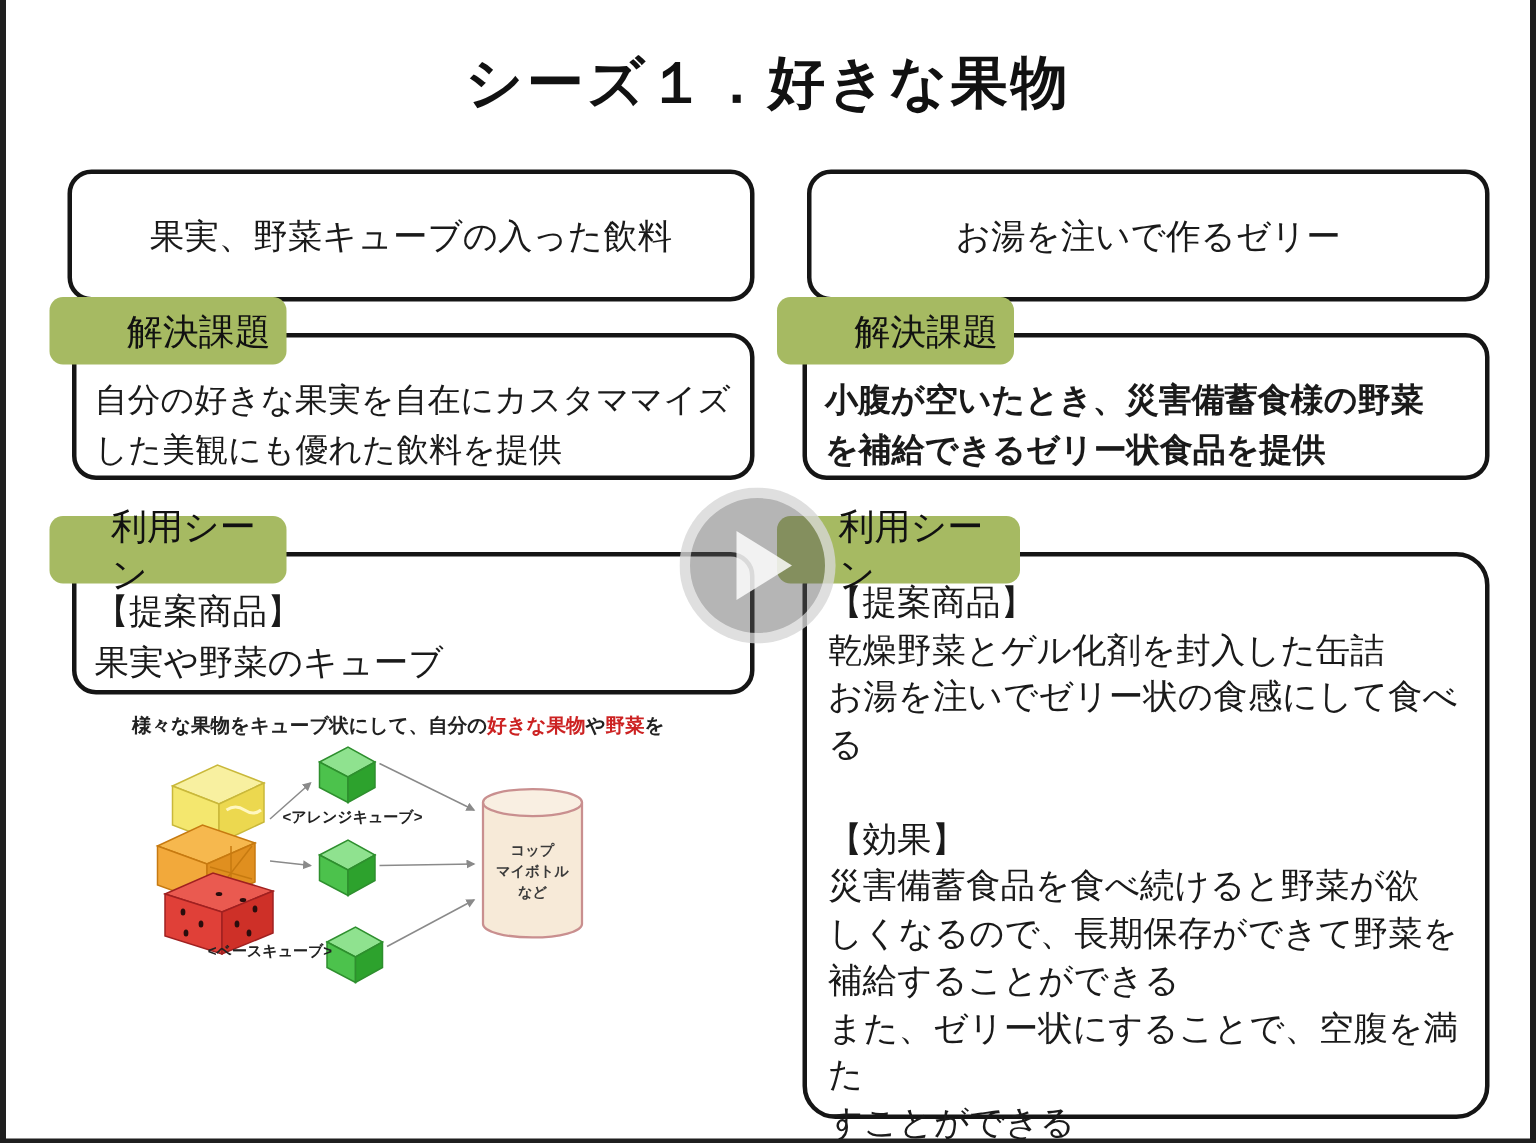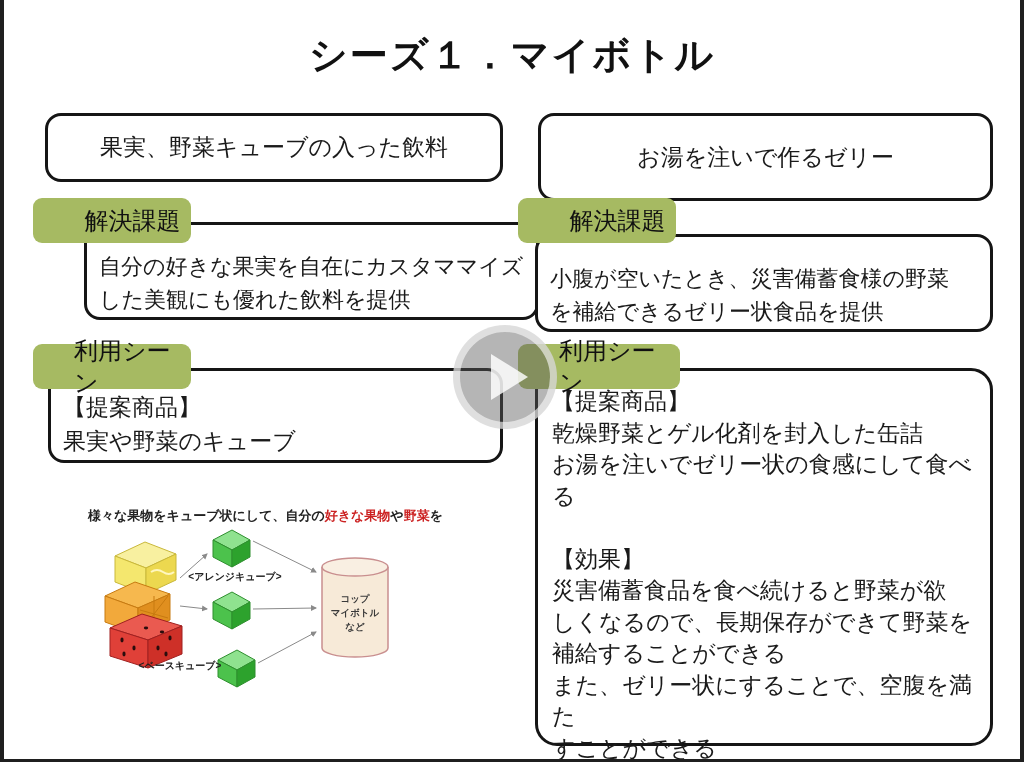--- a/index.html
+++ b/index.html
@@ -29,21 +29,21 @@
     background:var(--tag-green,#a6ba62);border-radius:9px;
     display:flex;align-items:center;justify-content:center;
     font-size:24px;color:#111;padding-left:41px;
   }
 
   .bodytext{white-space:pre-line;font-size:22px;line-height:33px;}
   .pad-challenge{padding:25px 10px 0 12px;}
   .pad-usage-left{padding:19px 10px 0 12px;font-size:23px;line-height:34px;}
   .pad-usage-right{padding:15px 8px 0 14px;font-size:23px;line-height:31.5px;}
 
-  .diagram{position:absolute;left:88px;top:504px;width:355px;height:245px;}
+  .diagram{position:absolute;left:88px;top:472px;width:355px;height:245px;}
   .cap-line{text-align:center;font-size:13px;font-weight:bold;line-height:23px;color:#222;white-space:nowrap;}
   .seg-red{color:var(--emphasis-red,#cc2222);}
   .dia-svg{display:block;margin-top:1px;}
   .dia-label{font-size:10px;font-weight:bold;fill:#222;}
   .cyl-label{font-size:9.5px;font-weight:bold;fill:#3a3a3a;}
 
   .play-overlay{
     position:absolute;left:453px;top:325px;width:104px;height:104px;z-index:9;
     box-sizing:border-box;border:7px solid rgba(250,250,250,0.62);
     border-radius:50%;background:rgba(92,92,92,0.45);
@@ -55,37 +55,37 @@
     border-left:37px solid rgba(255,255,255,0.82);
   }
 </style>
 </head>
 <body>
 
 <div class="edge edge-left"></div>
 <div class="edge edge-right"></div>
 <div class="edge edge-bottom"></div>
 
-<div class="slide-title">シーズ１．マイボトル</div>
+<div class="slide-title">シーズ１．好きな果物</div>
 
-<div class="obox hdr" style="left:45px;top:113px;width:458px;height:69px;">
+<div class="obox hdr" style="left:45px;top:113px;width:458px;height:88px;">
   <span>果実、野菜キューブの入った飲料</span>
 </div>
 <div class="obox hdr" style="left:538px;top:113px;width:455px;height:88px;">
   <span>お湯を注いで作るゼリー</span>
 </div>
 
 <div class="tag" style="left:33px;top:198px;width:158px;height:45px;">解決課題</div>
-<div class="obox" style="left:48px;top:222px;width:455px;height:98px;margin-left:36px;">
+<div class="obox" style="left:48px;top:222px;width:455px;height:98px;">
   <div class="bodytext pad-challenge">自分の好きな果実を自在にカスタママイズ
 した美観にも優れた飲料を提供</div>
 </div>
 
 <div class="tag" style="left:518px;top:198px;width:158px;height:45px;">解決課題</div>
-<div class="obox" style="left:535px;top:234px;width:458px;height:98px;">
+<div class="obox" style="left:535px;top:222px;width:458px;height:98px;font-weight:bold;">
   <div class="bodytext pad-challenge">小腹が空いたとき、災害備蓄食様の野菜
 を補給できるゼリー状食品を提供</div>
 </div>
 
 <div class="tag" style="left:33px;top:344px;width:158px;height:45px;">利用シーン</div>
 <div class="obox" style="left:48px;top:368px;width:455px;height:95px;">
   <div class="bodytext pad-usage-left">【提案商品】
 果実や野菜のキューブ</div>
 </div>
 

